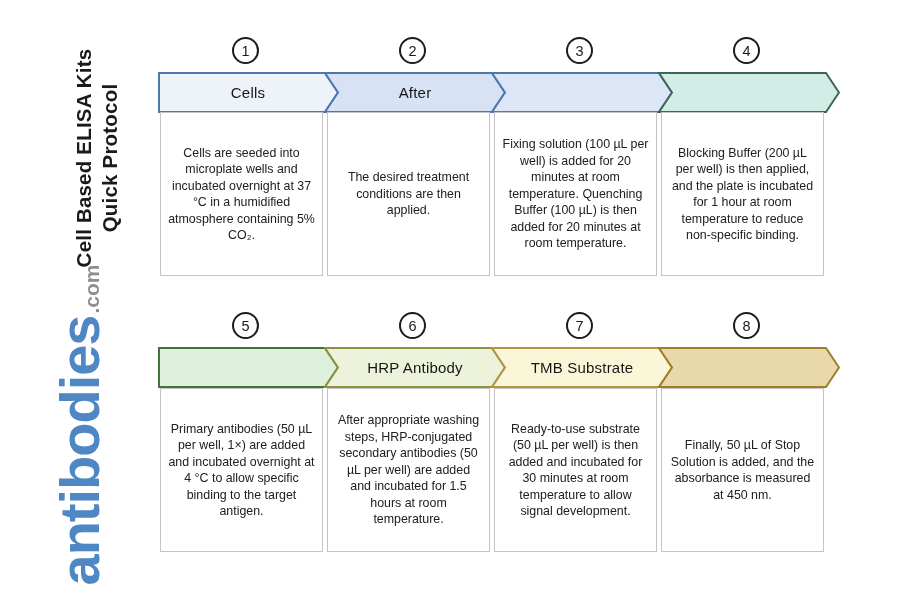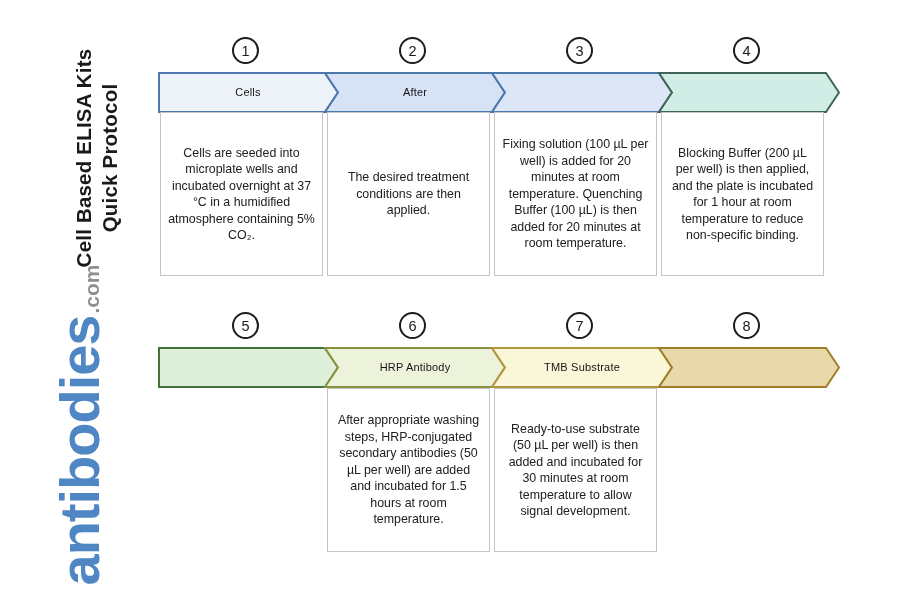--- a/index.html
+++ b/index.html
@@ -75,21 +75,21 @@
     position: absolute;
     display: block;
   }
   .arrow-label {
     position: absolute;
     width: 154px;
     height: 40px;
     display: flex;
     align-items: center;
     justify-content: center;
-    font-size: 11px;
+    font-size: 15px;
     color: #161616;
     letter-spacing: 0.2px;
   }
   
   .desc-box {
     position: absolute;
     width: 163px;
     height: 164px;
     box-sizing: border-box;
     background: #ffffff;
@@ -171,20 +171,26 @@
   <svg class="arrows" style="left:158px;top:347px" width="682" height="41" viewBox="0 0 682 41">
     <polygon stroke-width="2" points="1,1 167,1 180,20.5 167,40 1,40" fill="#dff0da" stroke="#45713d"></polygon>
     <polygon stroke-width="2" points="167,1 334,1 347,20.5 334,40 167,40 180,20.5" fill="#ecf3da" stroke="#8a9140"></polygon>
     <polygon stroke-width="2" points="334,1 501,1 514,20.5 501,40 334,40 347,20.5" fill="#faf6d8" stroke="#b2953f"></polygon>
     <polygon stroke-width="2" points="501,1 668,1 681,20.5 668,40 501,40 514,20.5" fill="#e9d9aa" stroke="#a07d2a"></polygon>
   </svg>
 
   <div class="arrow-label" style="left:338px;top:347px">HRP Antibody</div>
   <div class="arrow-label" style="left:505px;top:347px">TMB Substrate</div>
 
+  <div class="desc-box" style="left:160px;top:388px">
+    <span>Primary antibodies (50 µL per well, 1×) are added and incubated overnight at 4 °C to allow specific binding to the target antigen.</span>
+  </div>
   <div class="desc-box" style="left:327px;top:388px">
     <span>After appropriate washing steps, HRP-conjugated secondary antibodies (50 µL per well) are added and incubated for 1.5 hours at room temperature.</span>
   </div>
   <div class="desc-box" style="left:494px;top:388px">
     <span>Ready-to-use substrate (50 µL per well) is then added and incubated for 30 minutes at room temperature to allow signal development.</span>
   </div>
+  <div class="desc-box" style="left:661px;top:388px">
+    <span>Finally, 50 µL of Stop Solution is added, and the absorbance is measured at 450 nm.</span>
+  </div>
 
 </div>
 
 </body></html>

